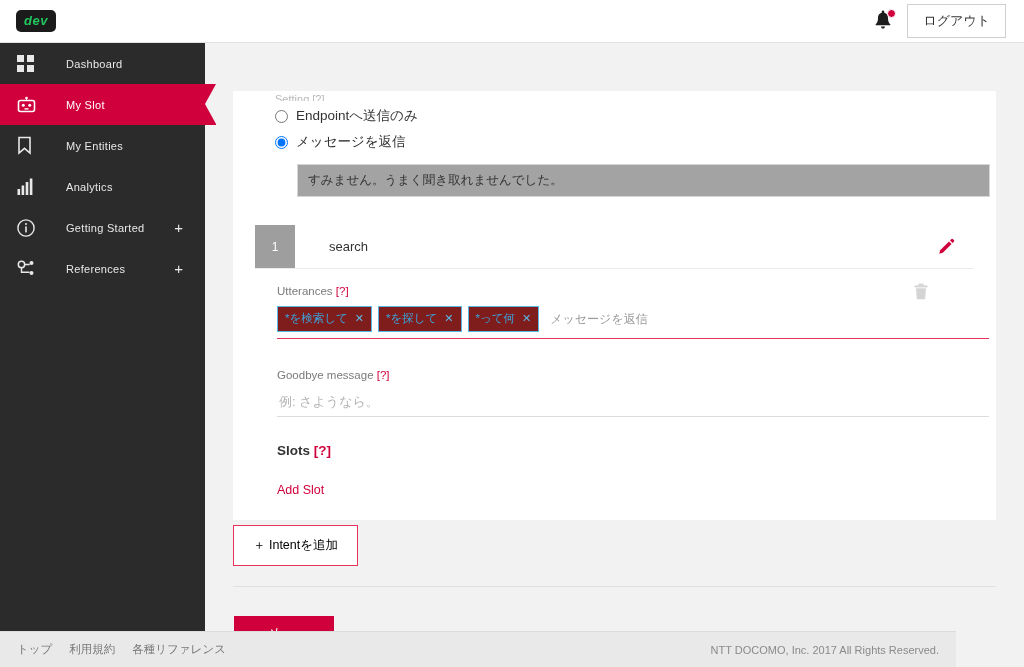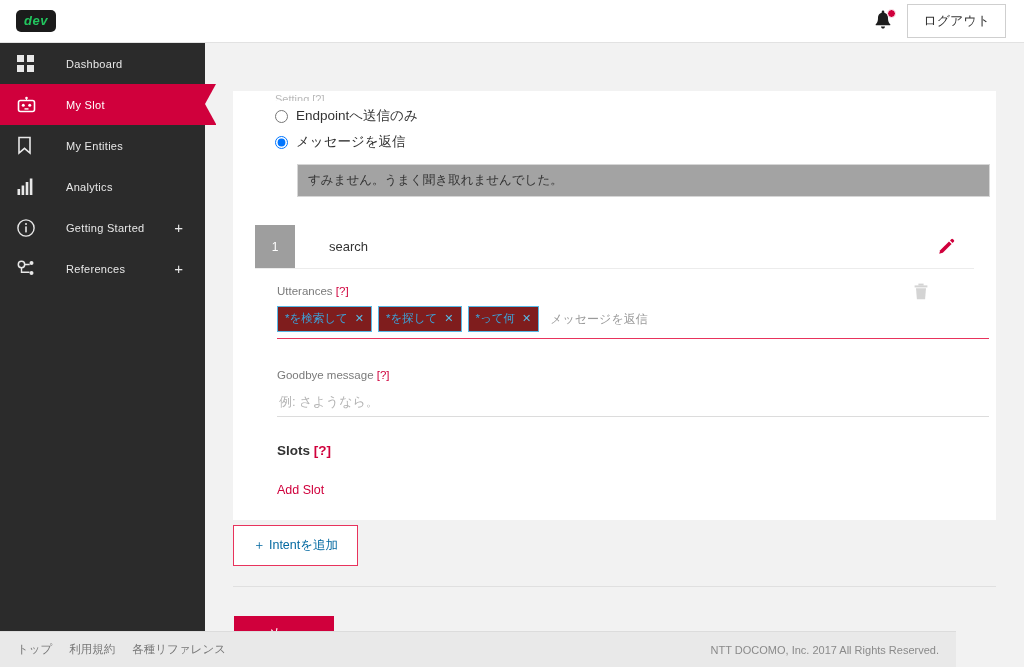--- a/index.html
+++ b/index.html
@@ -150,21 +150,21 @@
   .goodbye-input::placeholder { color: #b4b4b4; }
 
   .slots-block { margin-top: 26px; }
   .add-slot {
     color: #d0003c; font-size: 12.5px; margin-top: 16px;
     display: inline-block; cursor: pointer; text-decoration: none;
   }
 
   .add-intent-btn {
     position: absolute; left: 28px; top: 482px;
-    border: 1px solid #e8335c; background: #fff; color: #0369a1;
+    border: 1px solid #e8335c; background: #fff; color: #000000;
     font-size: 12.5px; padding: 11px 19px; cursor: pointer;
     font-family: "Liberation Sans", sans-serif;
     text-align: center;
   }
   .divider {
     position: absolute; left: 28px; top: 543px;
     width: 763px; height: 1px; background: #e0e0e0;
   }
   .next-btn {
     position: absolute; left: 29px; top: 573px;

